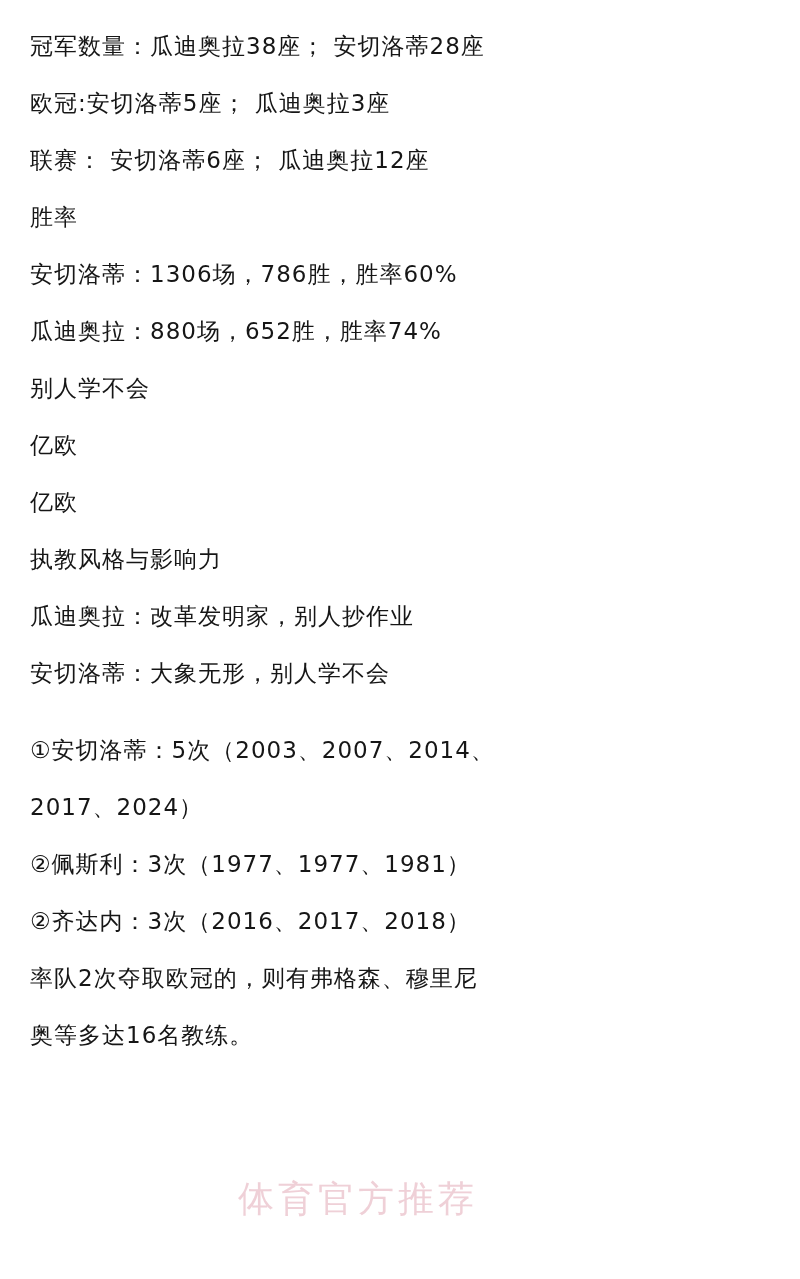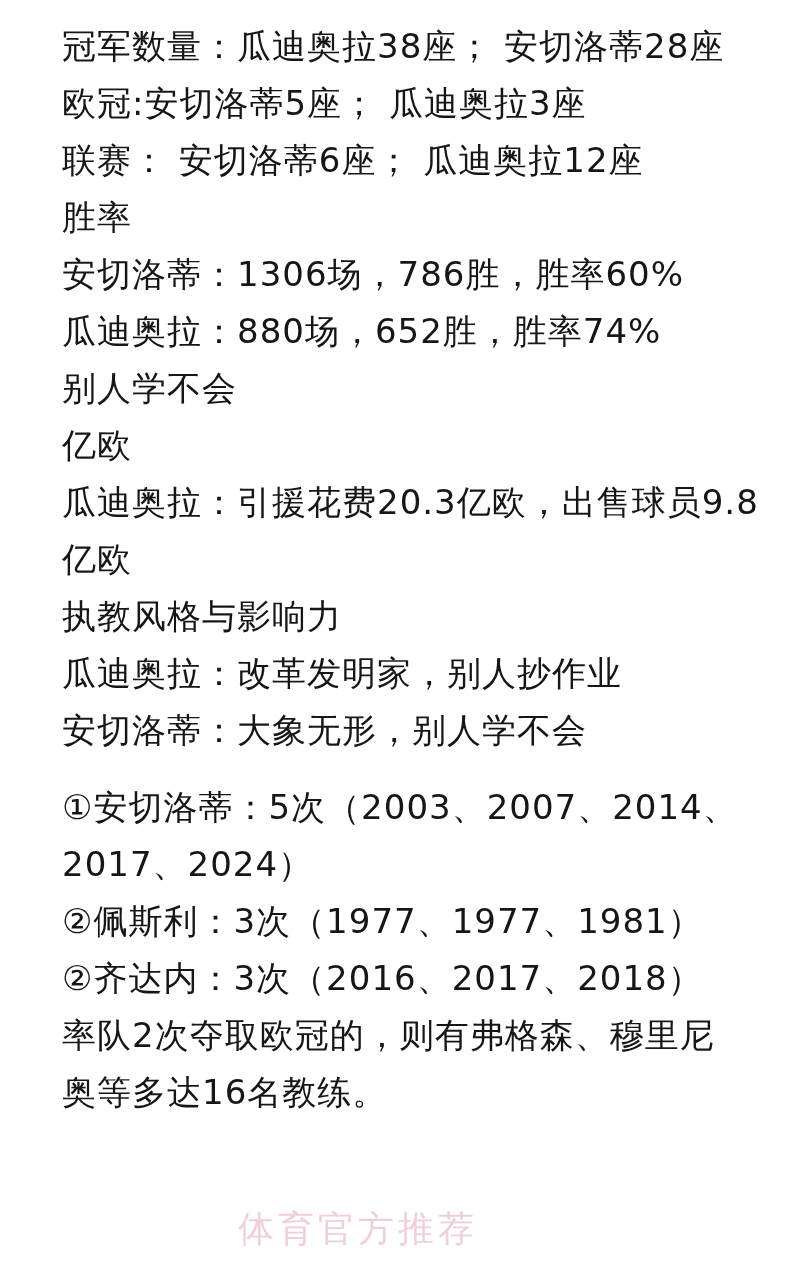--- a/index.html
+++ b/index.html
@@ -16,35 +16,34 @@
     overflow: hidden;
   }
   .page {
     position: relative;
     width: 800px;
     height: 1279px;
     box-sizing: border-box;
     padding: 18px 26px 0 30px;
   }
   .line {
-    font-size: 34px;
+    font-size: 23px;
     line-height: 57px;
     letter-spacing: 1px;
     white-space: pre-wrap;
     color: #161616;
     font-weight: 500;
-    margin-left: 32px;
   }
   .gap {
     height: 20px;
   }
   .watermark {
     position: absolute;
     left: 238px;
-    top: 1205px;
+    top: 1175px;
     font-size: 36px;
     color: rgba(226, 170, 182, 0.55);
     letter-spacing: 4px;
     font-weight: 500;
     pointer-events: none;
     white-space: nowrap;
   }
 </style>
 </head>
 <body>
@@ -52,21 +51,20 @@
 <div class="page">
 
   <div class="line">冠军数量：瓜迪奥拉38座； 安切洛蒂28座</div>
   <div class="line">欧冠:安切洛蒂5座； 瓜迪奥拉3座</div>
   <div class="line">联赛： 安切洛蒂6座； 瓜迪奥拉12座</div>
   <div class="line">胜率</div>
   <div class="line">安切洛蒂：1306场，786胜，胜率60%</div>
   <div class="line">瓜迪奥拉：880场，652胜，胜率74%</div>
   <div class="line">别人学不会</div>
   <div class="line">亿欧</div>
-  <div class="line">瓜迪奥拉：引援花费20.3亿欧，出售球员9.8</div>
   <div class="line">亿欧</div>
   <div class="line">执教风格与影响力</div>
   <div class="line">瓜迪奥拉：改革发明家，别人抄作业</div>
   <div class="line">安切洛蒂：大象无形，别人学不会</div>
 
   <div class="gap"></div>
 
   <div class="line">①安切洛蒂：5次（2003、2007、2014、</div>
   <div class="line">2017、2024）</div>
   <div class="line">②佩斯利：3次（1977、1977、1981）</div>

